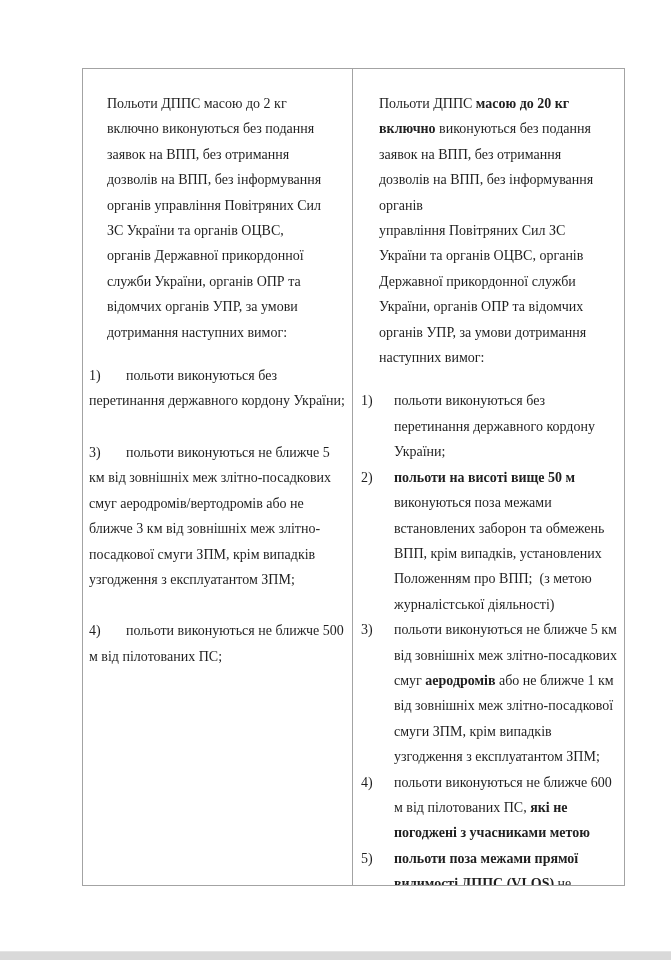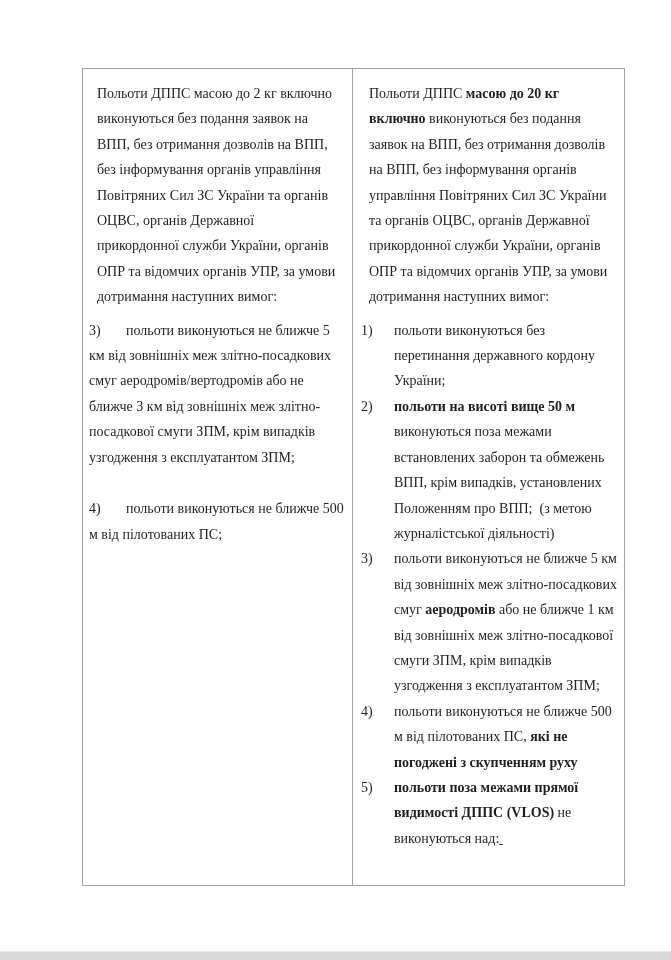--- a/index.html
+++ b/index.html
@@ -39,21 +39,21 @@
   .cell.left {
     width: 270px;
     border-right: 1px solid #a3a3a3;
   }
   .cell.right {
     flex: 1;
     padding-left: 8px;
     padding-right: 4px;
   }
   .para {
-    margin: 8px;
+    margin: 18px;
   }
   .list-item {
     margin: 0;
   }
   
   .list-item.flush {
     margin-bottom: 26px;
   }
   .list-item.flush:last-child {
     margin-bottom: 0;
@@ -90,33 +90,34 @@
 </head>
 <body>
 
 <div class="page">
 
   <div class="doc-table">
 
     <div class="cell left">
       <p class="para"><span class="seg seg-n">Польоти ДППС масою до 2 кг включно виконуються без подання заявок на ВПП, без отримання дозволів на ВПП, без інформування органів управління Повітряних Сил ЗС України та органів ОЦВС, органів Державної прикордонної служби України, органів ОПР та відомчих органів УПР, за умови дотримання наступних вимог:</span></p>
       <div>
+          <div class="list-item flush"><span class="num">1)</span><span class="item-body"><span class="seg seg-n">польоти виконуються без перетинання державного кордону України;</span></span></div>
           <div class="list-item flush"><span class="num">3)</span><span class="item-body"><span class="seg seg-n">польоти виконуються не ближче 5 км від зовнішніх меж злітно-посадкових смуг аеродромів/вертодромів або не ближче 3 км від зовнішніх меж злітно-посадкової смуги ЗПМ, крім випадків узгодження з експлуатантом ЗПМ;</span></span></div>
           <div class="list-item flush"><span class="num">4)</span><span class="item-body"><span class="seg seg-n">польоти виконуються не ближче 500 м від пілотованих ПС;</span></span></div>
         </div>
       <p class="para"></p>
     </div>
 
     <div class="cell right">
       <p class="para"><span class="seg seg-n">Польоти ДППС </span><span class="seg seg-bu">масою до 20 кг включно</span><span class="seg seg-n"> виконуються без подання заявок на ВПП, без отримання дозволів на ВПП, без інформування органів</span><br><span class="seg seg-n">управління Повітряних Сил ЗС України та органів ОЦВС, органів Державної прикордонної служби України, органів ОПР та відомчих органів УПР, за умови дотримання наступних вимог:</span></p>
       <div>
           <div class="list-item hang"><span class="num">1)</span><span class="item-body"><span class="seg seg-n">польоти виконуються без перетинання державного кордону України;</span></span></div>
           <div class="list-item hang"><span class="num">2)</span><span class="item-body"><span class="seg seg-b">польоти </span><span class="seg seg-bu">на висоті вище 50 м</span><span class="seg seg-n"> виконуються поза межами встановлених заборон та обмежень ВПП, крім випадків, установлених Положенням про ВПП;&nbsp; (з метою журналістської діяльності)</span></span></div>
           <div class="list-item hang"><span class="num">3)</span><span class="item-body"><span class="seg seg-n">польоти виконуються не ближче 5 км від зовнішніх меж злітно-посадкових смуг </span><span class="seg seg-bu">аеродромів</span><span class="seg seg-n"> або не ближче 1 км від зовнішніх меж злітно-посадкової смуги ЗПМ, крім випадків узгодження з експлуатантом ЗПМ;</span></span></div>
-          <div class="list-item hang"><span class="num">4)</span><span class="item-body"><span class="seg seg-n">польоти виконуються не ближче 500 м від пілотованих ПС, </span><span class="seg seg-bu">які не погоджені з скупченням руху</span></span></div>
+          <div class="list-item hang"><span class="num">4)</span><span class="item-body"><span class="seg seg-n">польоти виконуються не ближче 600 м від пілотованих ПС, </span><span class="seg seg-bu">які не погоджені з учасниками метою</span></span></div>
           <div class="list-item hang"><span class="num">5)</span><span class="item-body"><span class="seg seg-bu">польоти поза межами прямої видимості ДППС (VLOS</span><span class="seg seg-b">)</span><span class="seg seg-n"> не виконуються над:</span><span class="seg seg-u">&nbsp;</span></span></div>
         </div>
     </div>
 
   </div>
 
   <div class="bottom-strip"></div>
 
 </div>
 

